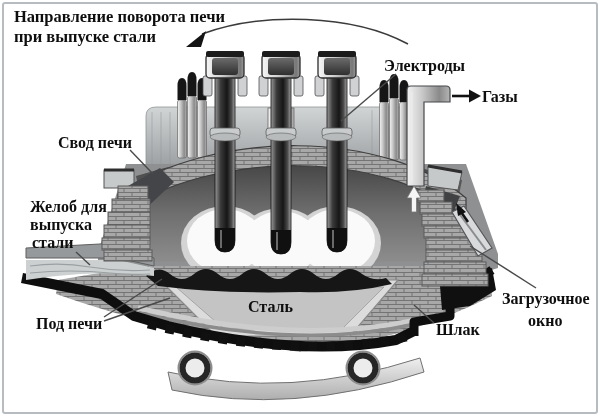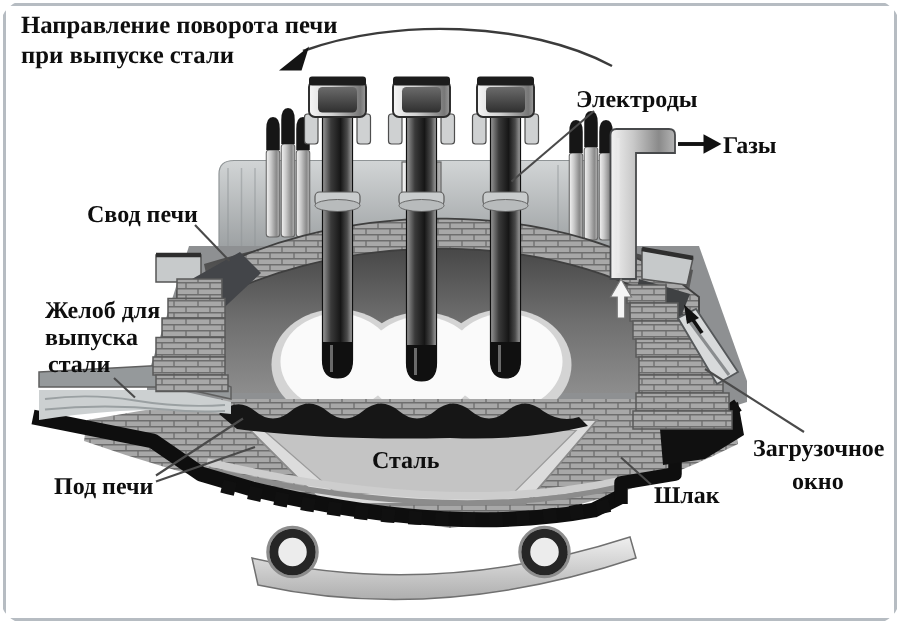--- a/index.html
+++ b/index.html
@@ -1,17 +1,17 @@
 <!DOCTYPE html>
 <html><head>
 <meta charset="utf-8">
 <style>
   html,body{margin:0;padding:0;background:#ffffff;}
   .stage{width:600px;height:416px;position:relative;background:#ffffff;overflow:hidden;
-         font-family:"Liberation Serif","DejaVu Serif",serif;border-radius:18px;}
+         font-family:"Liberation Serif","DejaVu Serif",serif;}
   svg text{font-family:"Liberation Serif","DejaVu Serif",serif;font-weight:bold;fill:#0e0e0e;}
   .lbl{font-size:16px;}
   .lbl-big{font-size:16.5px;}
 </style>
 </head>
 <body>
 
 <div class="stage">
 <svg width="600" height="416" viewBox="0 0 600 416">
   <defs>

